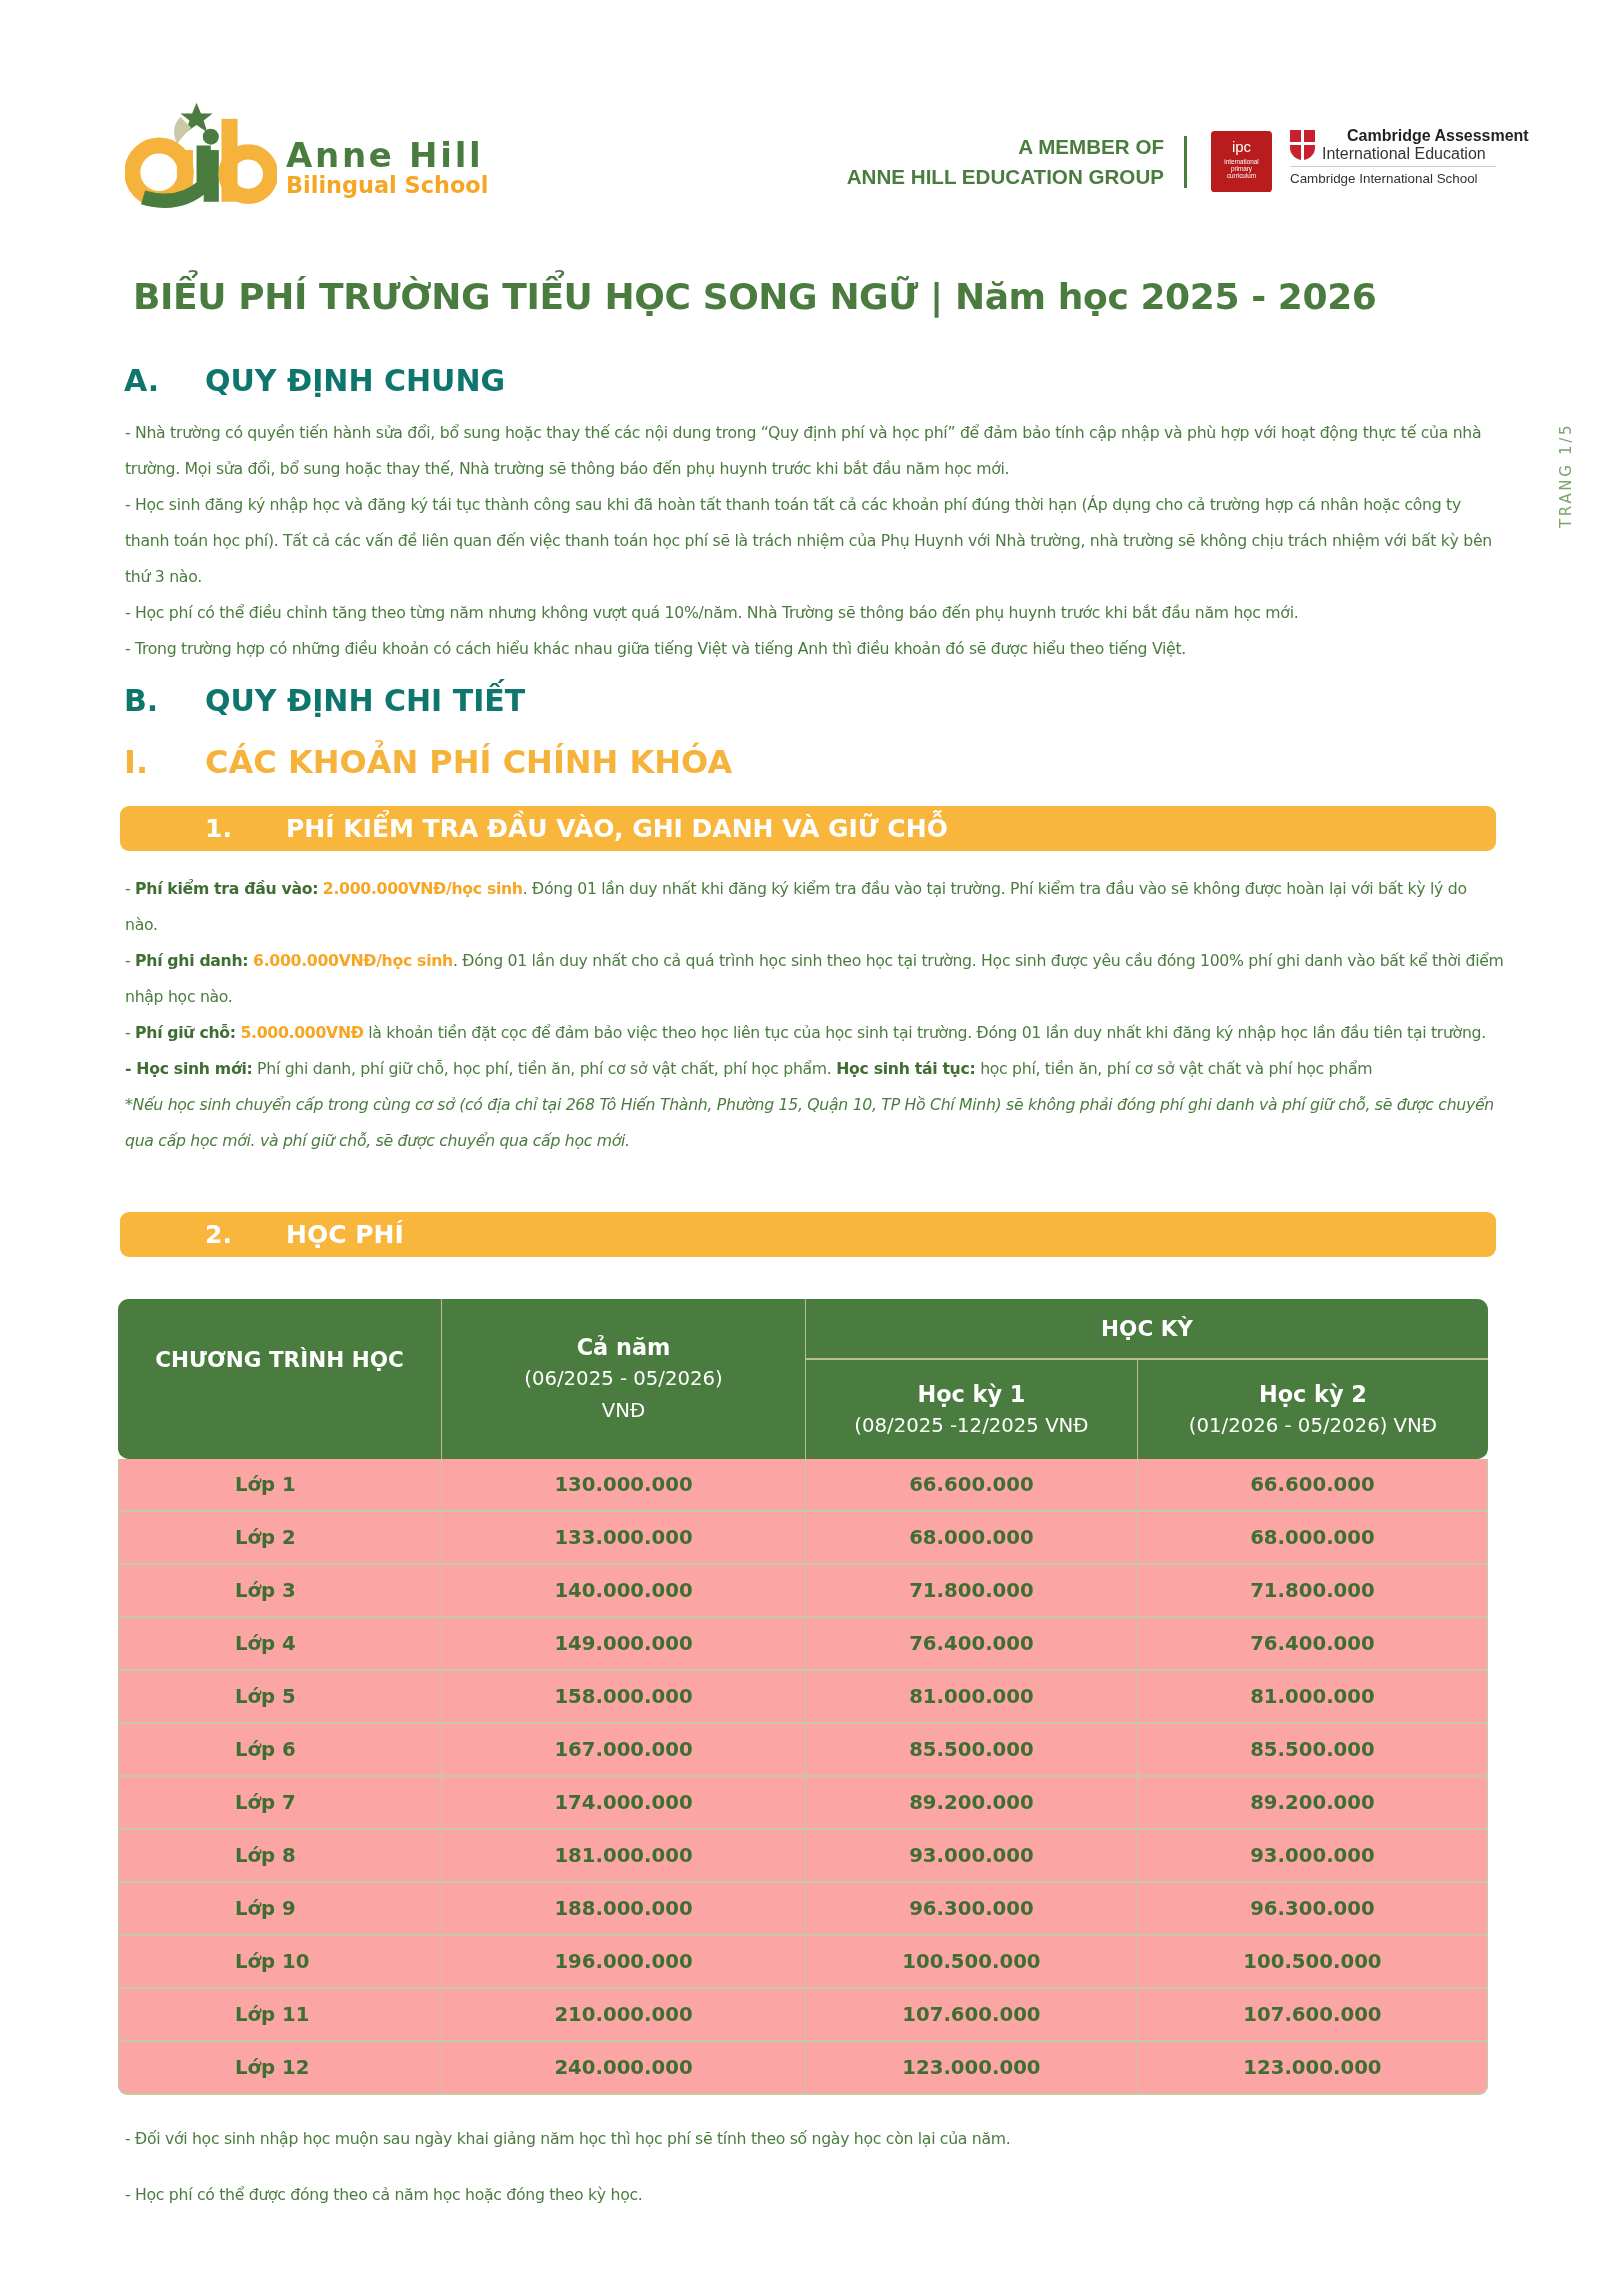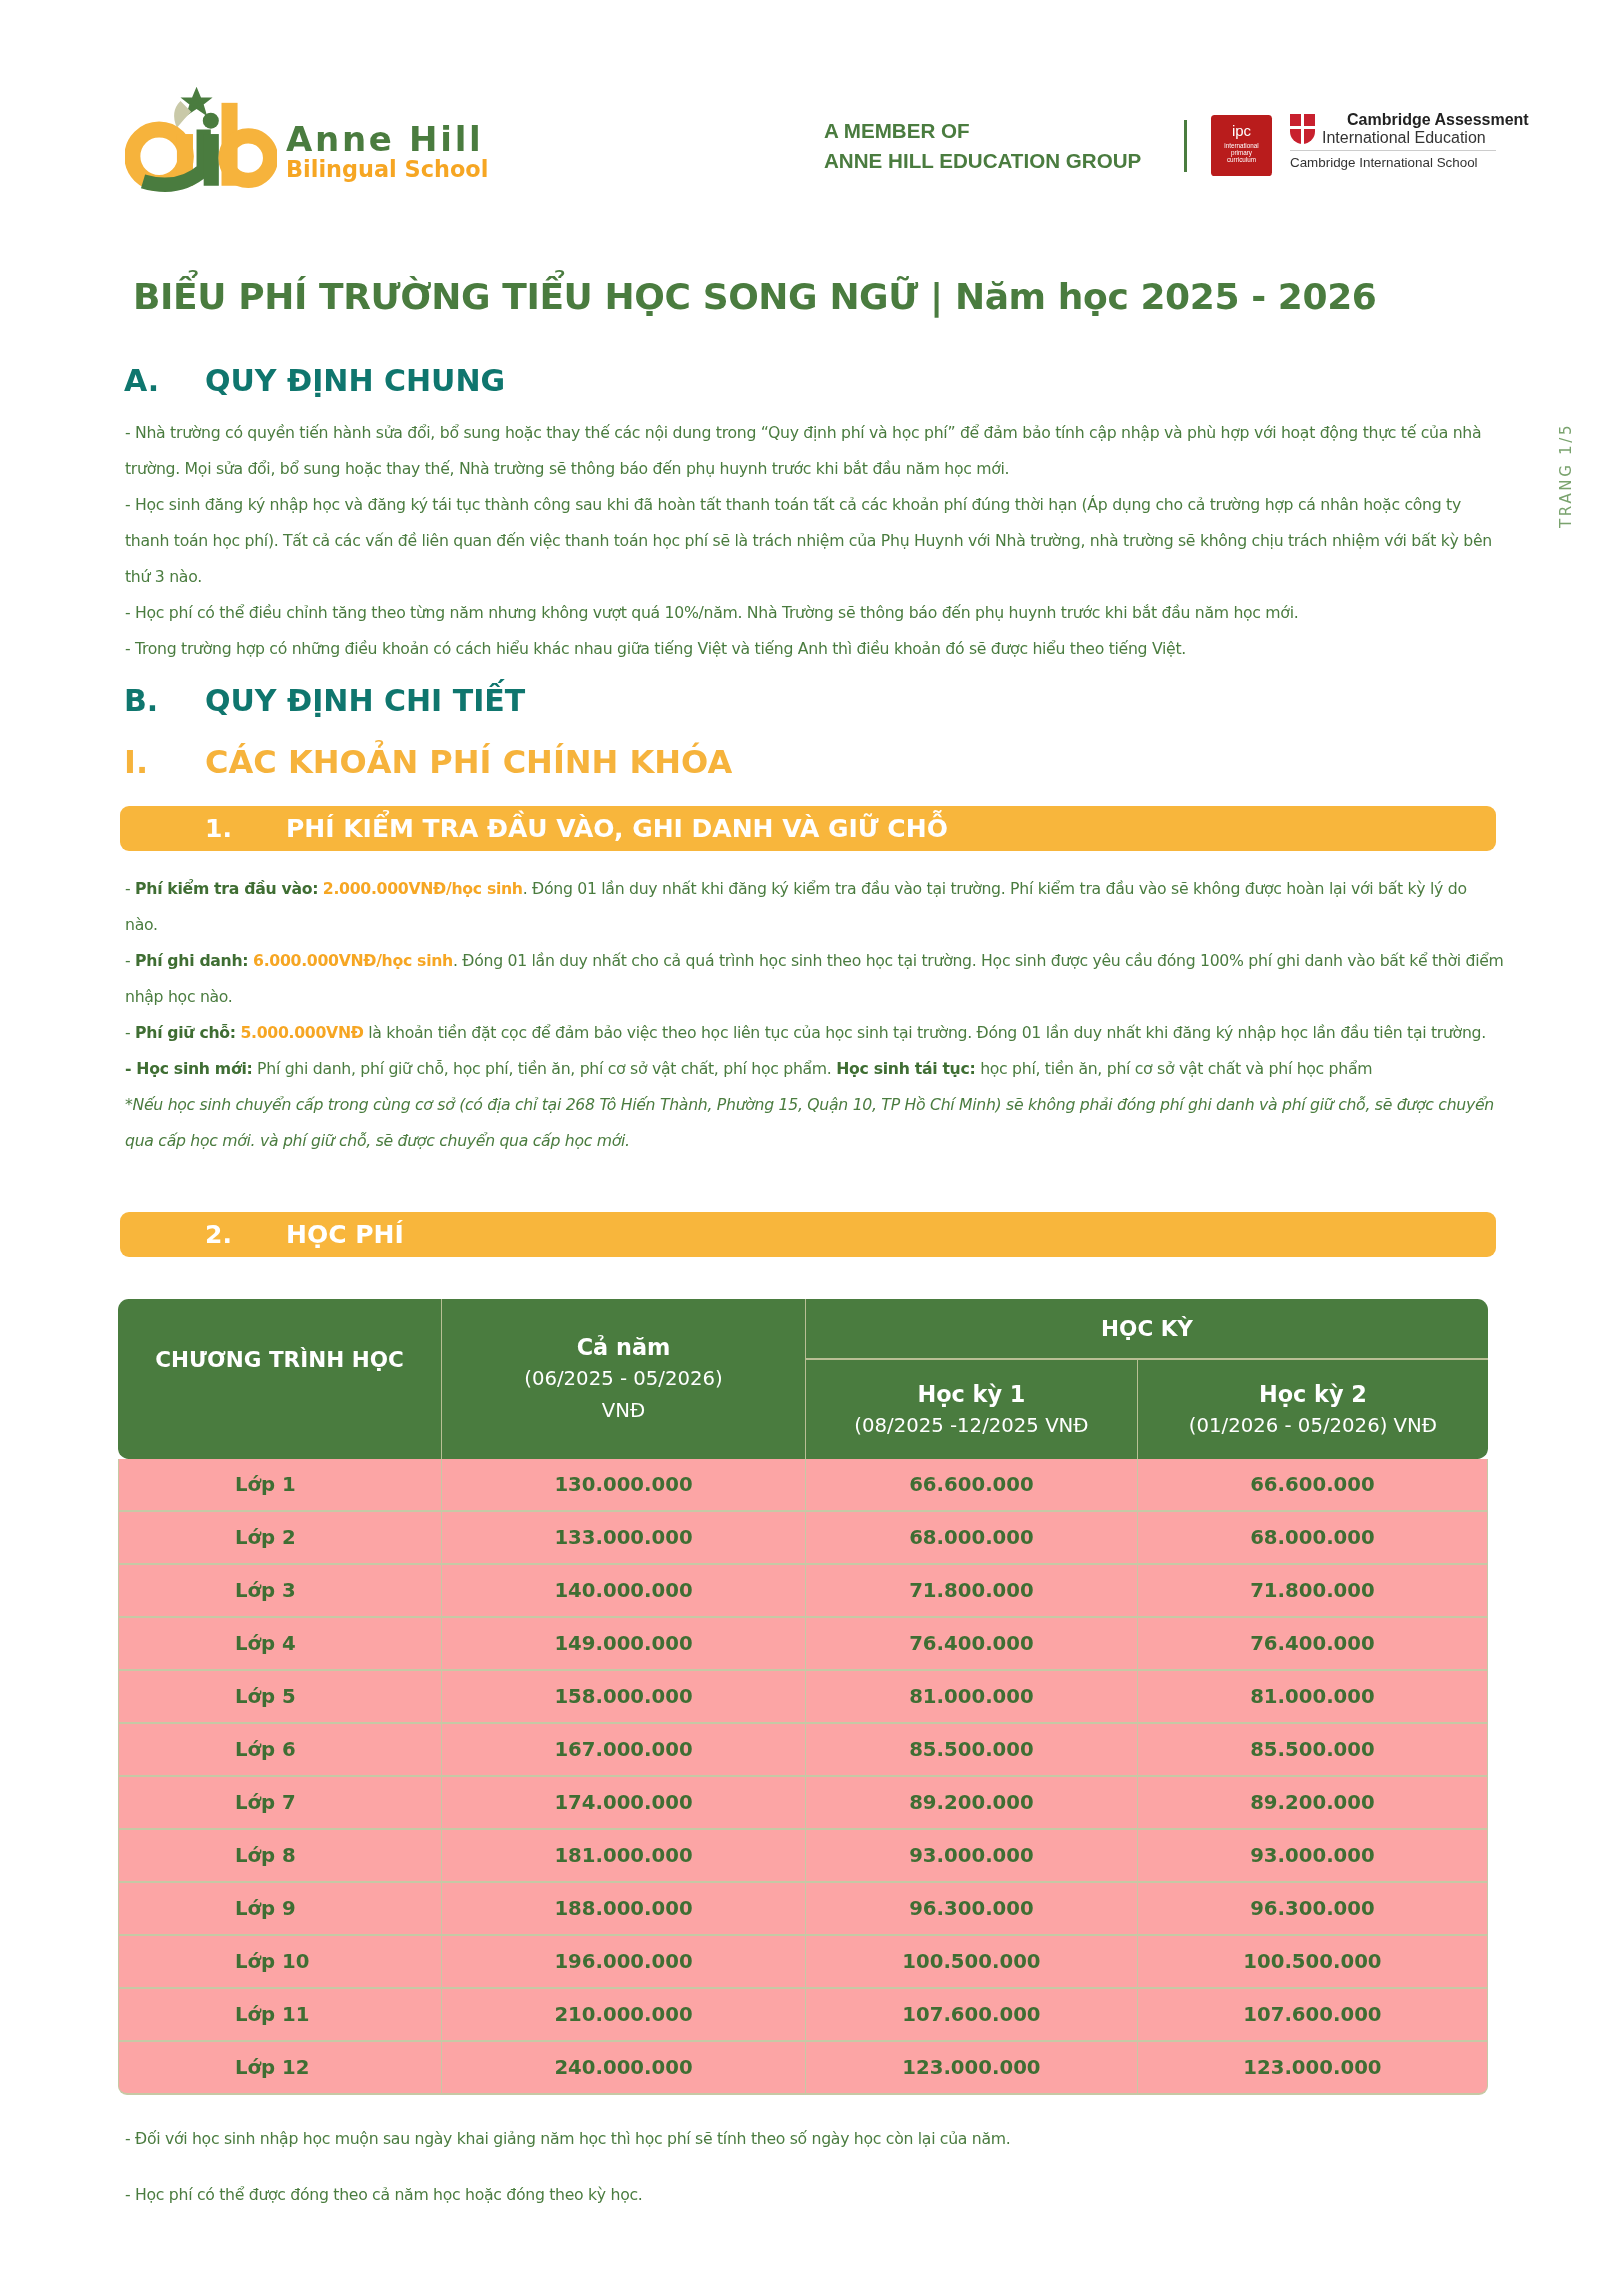--- a/index.html
+++ b/index.html
@@ -1,27 +1,27 @@
 <!DOCTYPE html>
 <html style="font-size:14.3px"><head>
 <meta charset="utf-8">
 <style>
   * { box-sizing: border-box; margin: 0; padding: 0; }
   html, body { width: 1621px; height: 2293px; background: #ffffff; }
   body { font-family: "DejaVu Sans", sans-serif; color: #4a7c3f; position: relative; overflow: hidden; }
 
   
-  .header { position: absolute; left: 0; top: 0; width: 1621px; height: 206px; }
+  .header { position: absolute; left: 0; top: 16px; width: 1621px; height: 206px; }
   .logo { position: absolute; left: 125px; top: 85px; width: 376px; height: 107px; }
   .logo-mark { position: absolute; left: 0; top: 0; width: 152px; height: 107px; }
   .logo-text { position: absolute; left: 161px; top: 36px; }
   .logo-name { font-family: "DejaVu Sans", sans-serif; font-weight: bold; font-size: 34px; color: #4a7c3f; letter-spacing: 2.7px; line-height: 36px; }
   .logo-sub { font-family: "DejaVu Sans", sans-serif; font-weight: bold; font-size: 22.4px; color: #f6a623; line-height: 25px; }
 
-  .member { position: absolute; left: 824px; top: 116px; width: 340px; text-align: left; font-family: "Liberation Sans", sans-serif; font-weight: bold; font-size: 20.6px; color: #4a7c3f; line-height: 29.6px; }
+  .member { position: absolute; left: 824px; top: 116px; width: 340px; text-align: right; font-family: "Liberation Sans", sans-serif; font-weight: bold; font-size: 20.6px; color: #4a7c3f; line-height: 29.6px; }
   .vdivider { position: absolute; left: 1184px; top: 120px; width: 2.7px; height: 52px; background: #4a7c3f; }
   .ipc { position: absolute; left: 1211px; top: 115px; width: 61px; height: 61px; background: #b91c1c; border-radius: 3.6px; color: #fff; text-align: center; font-family: "Liberation Sans", sans-serif; }
   .ipc-big { font-size: 15px; line-height: 23px; margin-top: 3.6px; }
   .ipc-small { font-size: 6.3px; line-height: 7.2px; }
   .cam-crest { position: absolute; left: 1290px; top: 114px; width: 25px; height: 30px; background: #c8202e; border-radius: 0 0 12.5px 12.5px; }
   .cam-crest::before { content: ""; position: absolute; left: 10.7px; top: 0; width: 3.6px; height: 30px; background: #fff; }
   .cam-crest::after { content: ""; position: absolute; left: 0; top: 11.6px; width: 25px; height: 3.6px; background: #fff; }
   .cam-title { position: absolute; left: 1322px; top: 111px; font-family: "Liberation Sans", sans-serif; font-size: 16px; color: #333; line-height: 18px; }
   .cam-title b { font-weight: bold; color: #222; margin-left: 25px; }
   .cam-rule { position: absolute; left: 1290px; top: 150px; width: 206px; height: 0.9px; background: #ccc; }

